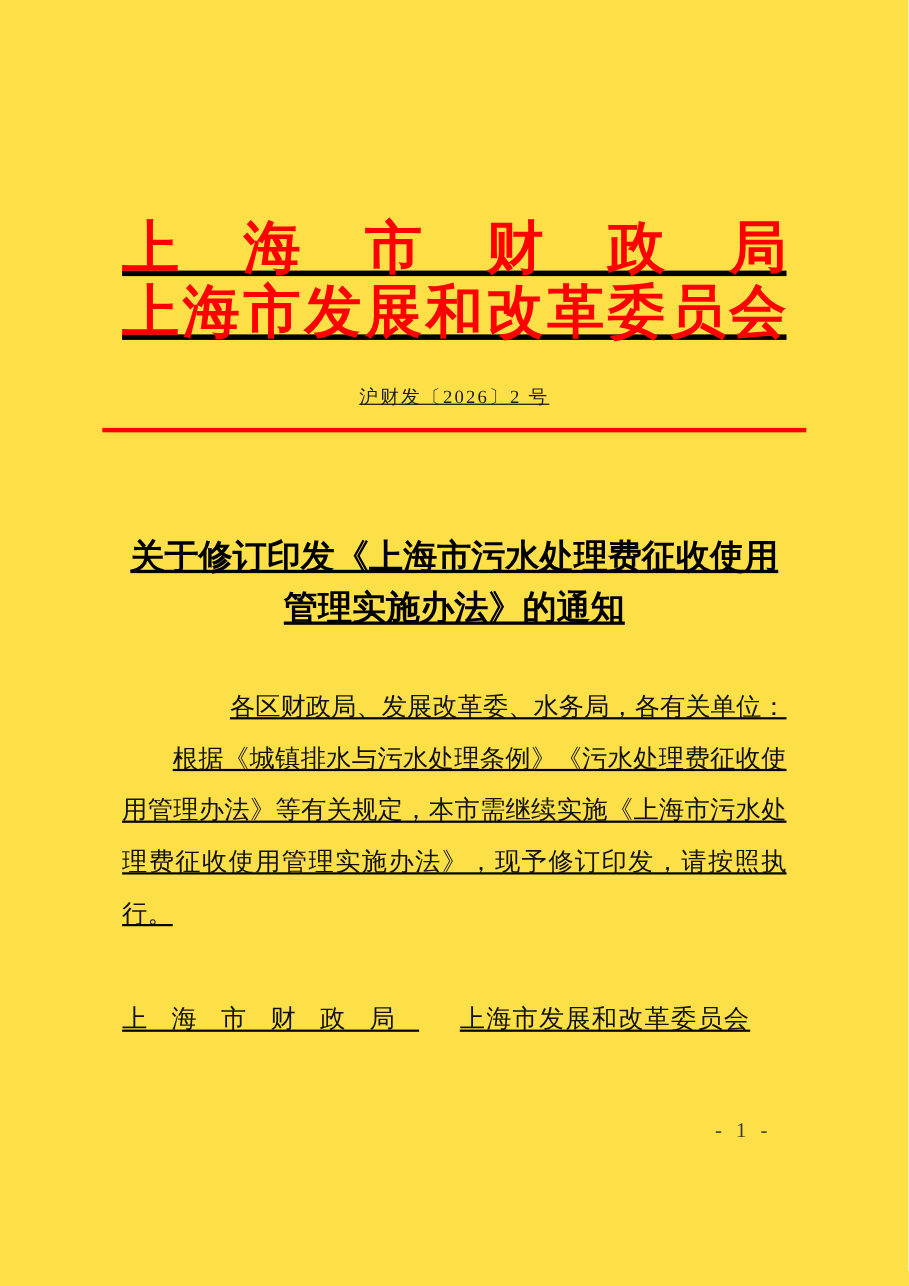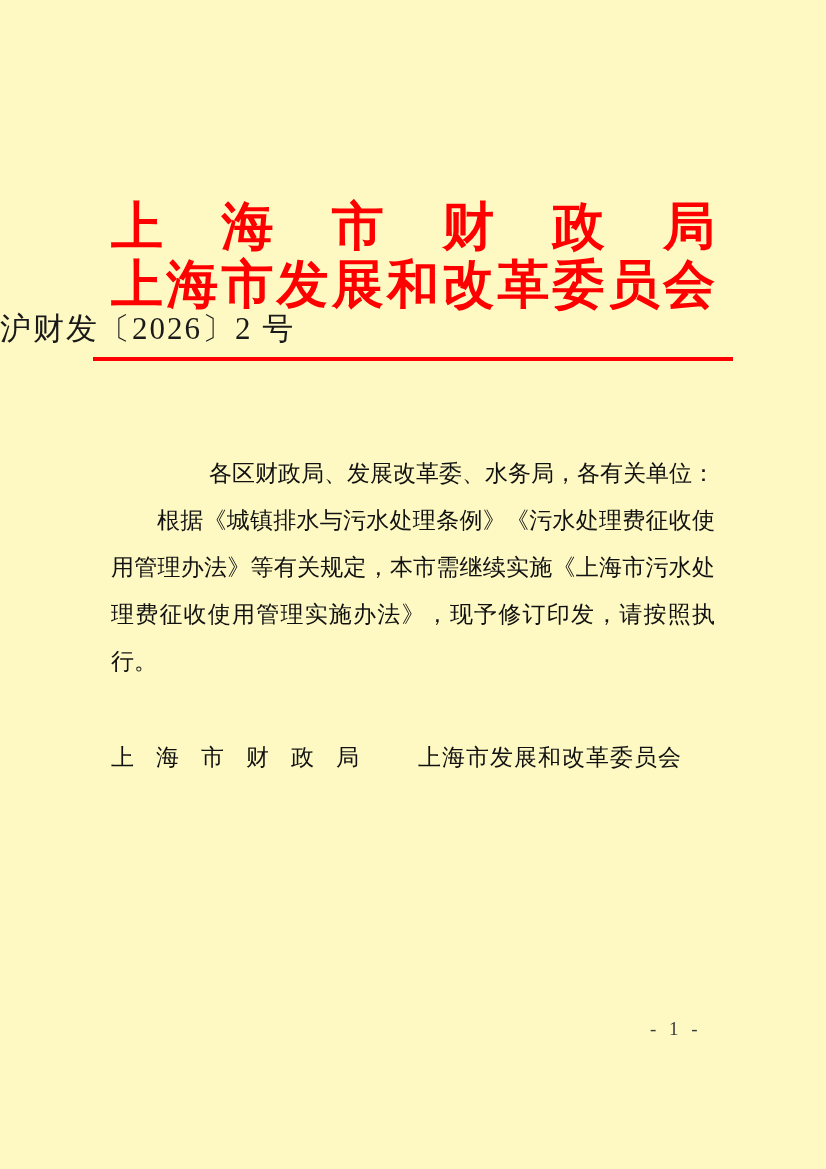--- a/index.html
+++ b/index.html
@@ -2,44 +2,47 @@
 <html><head>
 <meta charset="utf-8">
 <style>
   * { margin: 0; padding: 0; box-sizing: border-box; }
   html, body { background: #ffffff; }
   .page {
     position: relative;
     width: 826px;
     height: 1169px;
     margin: 0 auto;
-    background: #fef9c3;
+    background: #fde047;
     font-family: "Liberation Serif", "DejaVu Serif", serif;
     color: #000000;
     overflow: hidden;
+    text-decoration: underline;
   }
   
   .letterhead {
     width: 604px;
     margin: 0 auto;
     padding-top: 198px;
   }
   .letterhead-line {
     color: #ff0000;
     font-weight: bold;
     font-size: 52px;
     line-height: 58px;
     text-align: justify;
     text-align-last: justify;
     white-space: normal;
     font-family: "Liberation Serif", "DejaVu Serif", serif;
   }
   
   .doc-number {
-    font-size: 31px;
+    margin-top: 32px;
+    text-align: center;
+    font-size: 17px;
     line-height: 30px;
     letter-spacing: 2px;
     color: #1a1a1a;
   }
   
   .red-rule {
     width: 640px;
     height: 4px;
     background: #ff0000;
     margin: 13px auto 0 auto;
@@ -106,20 +109,22 @@
   <div class="letterhead">
     <div class="letterhead-line">上海市财政局</div>
     <div class="letterhead-line">上海市发展和改革委员会</div>
   </div>
 
   <div class="doc-number">沪财发〔2026〕2 号</div>
 
   <div class="red-rule"></div>
 
   <div class="doc-title">
+    <div>关于修订印发《上海市污水处理费征收使用</div>
+    <div>管理实施办法》的通知</div>
   </div>
 
   <div class="body-block">
     <div class="salutation">各区财政局、发展改革委、水务局，各有关单位：</div>
     <div class="paragraph">根据《城镇排水与污水处理条例》《污水处理费征收使用管理办法》等有关规定，本市需继续实施《上海市污水处理费征收使用管理实施办法》，现予修订印发，请按照执行。</div>
   </div>
 
   <div class="signature-row">
     <span class="signature-left">上海市财政局</span>
     <span class="signature-right">上海市发展和改革委员会</span>

